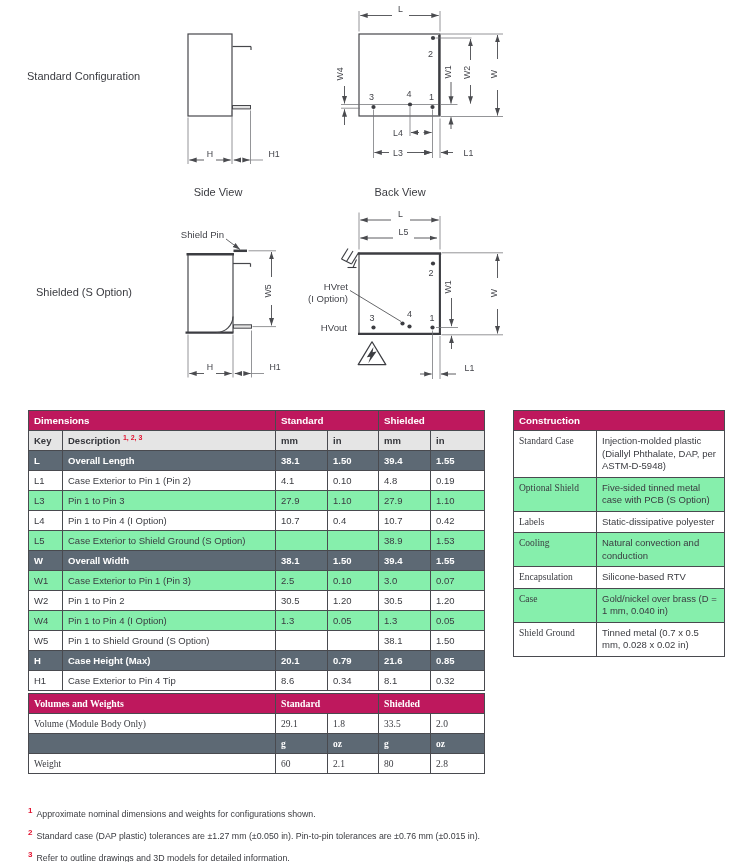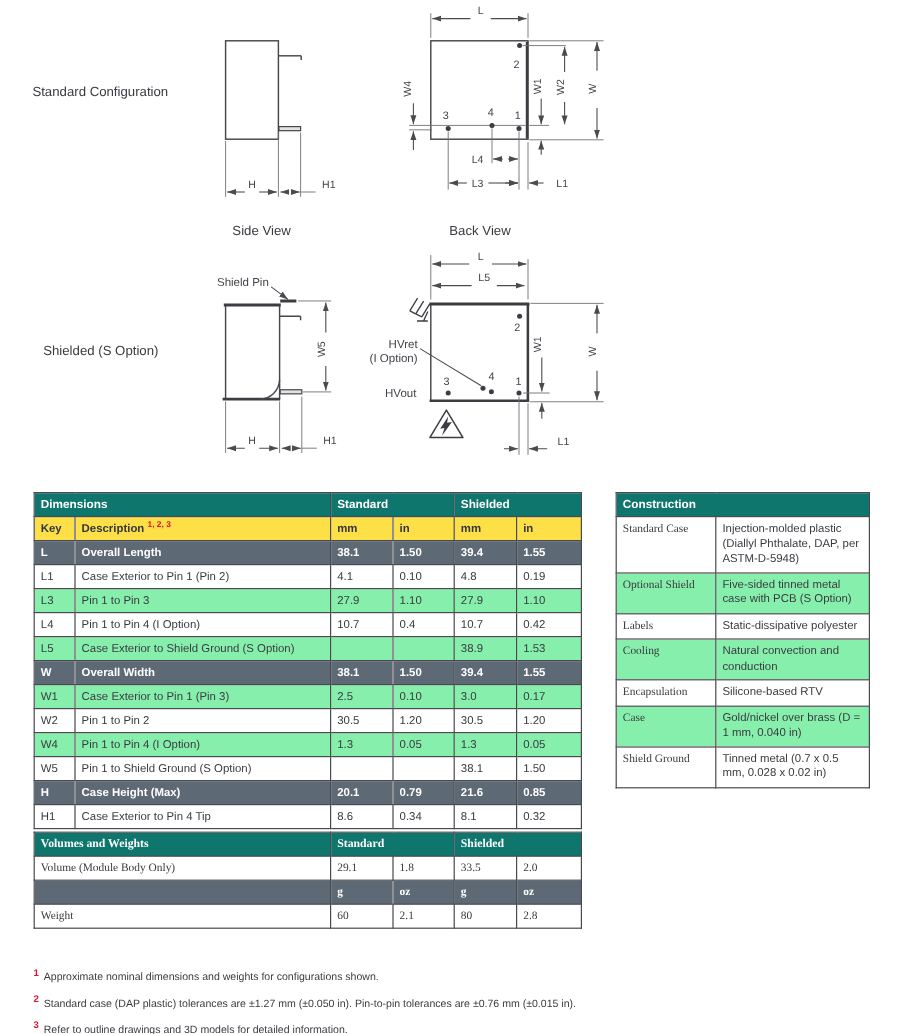--- a/index.html
+++ b/index.html
@@ -16,22 +16,22 @@
   .lead{stroke:#4a4b4f;stroke-width:0.85;fill:none;}
   text{fill:#43444a;font-family:"Liberation Sans",sans-serif;}
   .lbl{font-size:8.8px;}
   .pinlbl{font-size:9px;}
   .cap{font-size:11px;fill:#3a3b40;}
   .pin{fill:#3c3d42;}
 
   
   table{border-collapse:collapse;table-layout:fixed;position:absolute;font-size:9.5px;color:#3a3b40;}
   td,th{border:1px solid #494a4f;padding:2px 5px;height:15px;text-align:left;vertical-align:middle;overflow:hidden;white-space:nowrap;font-weight:normal;}
-  tr.redrow th{background:#0f766e;color:#fff;font-weight:bold;font-size:9.8px;border-color:#494a4f;}
-  tr.colhead th{background:#fde047;color:#35363b;font-weight:bold;}
+  tr.redrow th{background:#be185d;color:#fff;font-weight:bold;font-size:9.8px;border-color:#494a4f;}
+  tr.colhead th{background:#e5e5e5;color:#35363b;font-weight:bold;}
   tr.darkrow td{background:#5d6974;color:#fff;font-weight:bold;}
   tr.shade td{background:#86efac;}
   sup.note{color:#e3102e;font-size:7px;font-weight:bold;}
   .construction td{white-space:normal;vertical-align:top;line-height:1.32;padding:4px 5px;height:auto;}
   .construction .lblcol{color:#3a3b40;font-family:Liberation Serif, serif;}
   
   .footnotes{position:absolute;left:28px;top:806px;font-size:8.8px;color:#3a3b40;}
   .footnote{margin-bottom:8px;line-height:1.25;}
   .footnote sup{color:#e3102e;font-weight:bold;font-size:8px;margin-right:4px;}
 </style>
@@ -285,21 +285,21 @@
           <td>1.50</td>
           <td>39.4</td>
           <td>1.55</td>
         </tr>
   <tr class="shade">
           <td>W1</td>
           <td>Case Exterior to Pin 1 (Pin 3)</td>
           <td>2.5</td>
           <td>0.10</td>
           <td>3.0</td>
-          <td>0.17</td>
+          <td>0.07</td>
         </tr>
   <tr>
           <td>W2</td>
           <td>Pin 1 to Pin 2</td>
           <td>30.5</td>
           <td>1.20</td>
           <td>30.5</td>
           <td>1.20</td>
         </tr>
   <tr class="shade">

